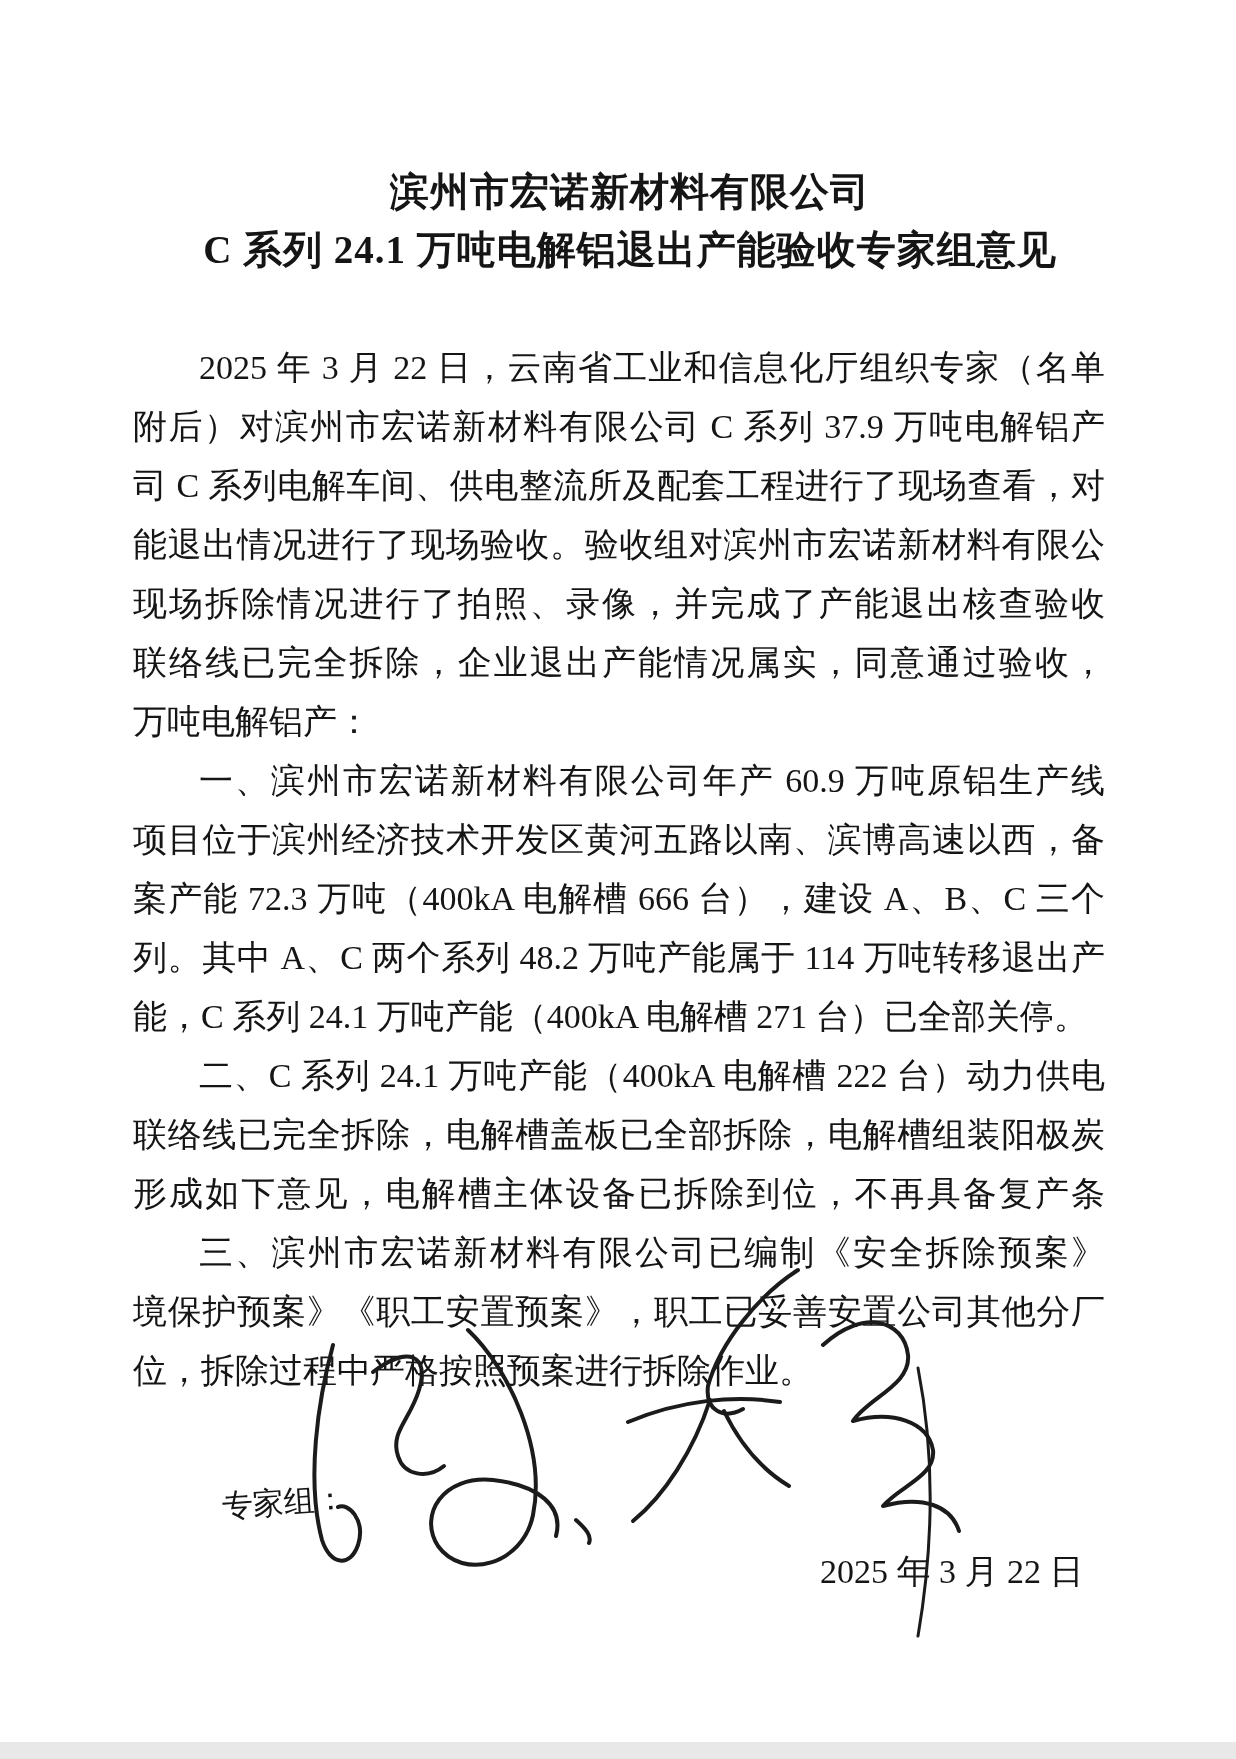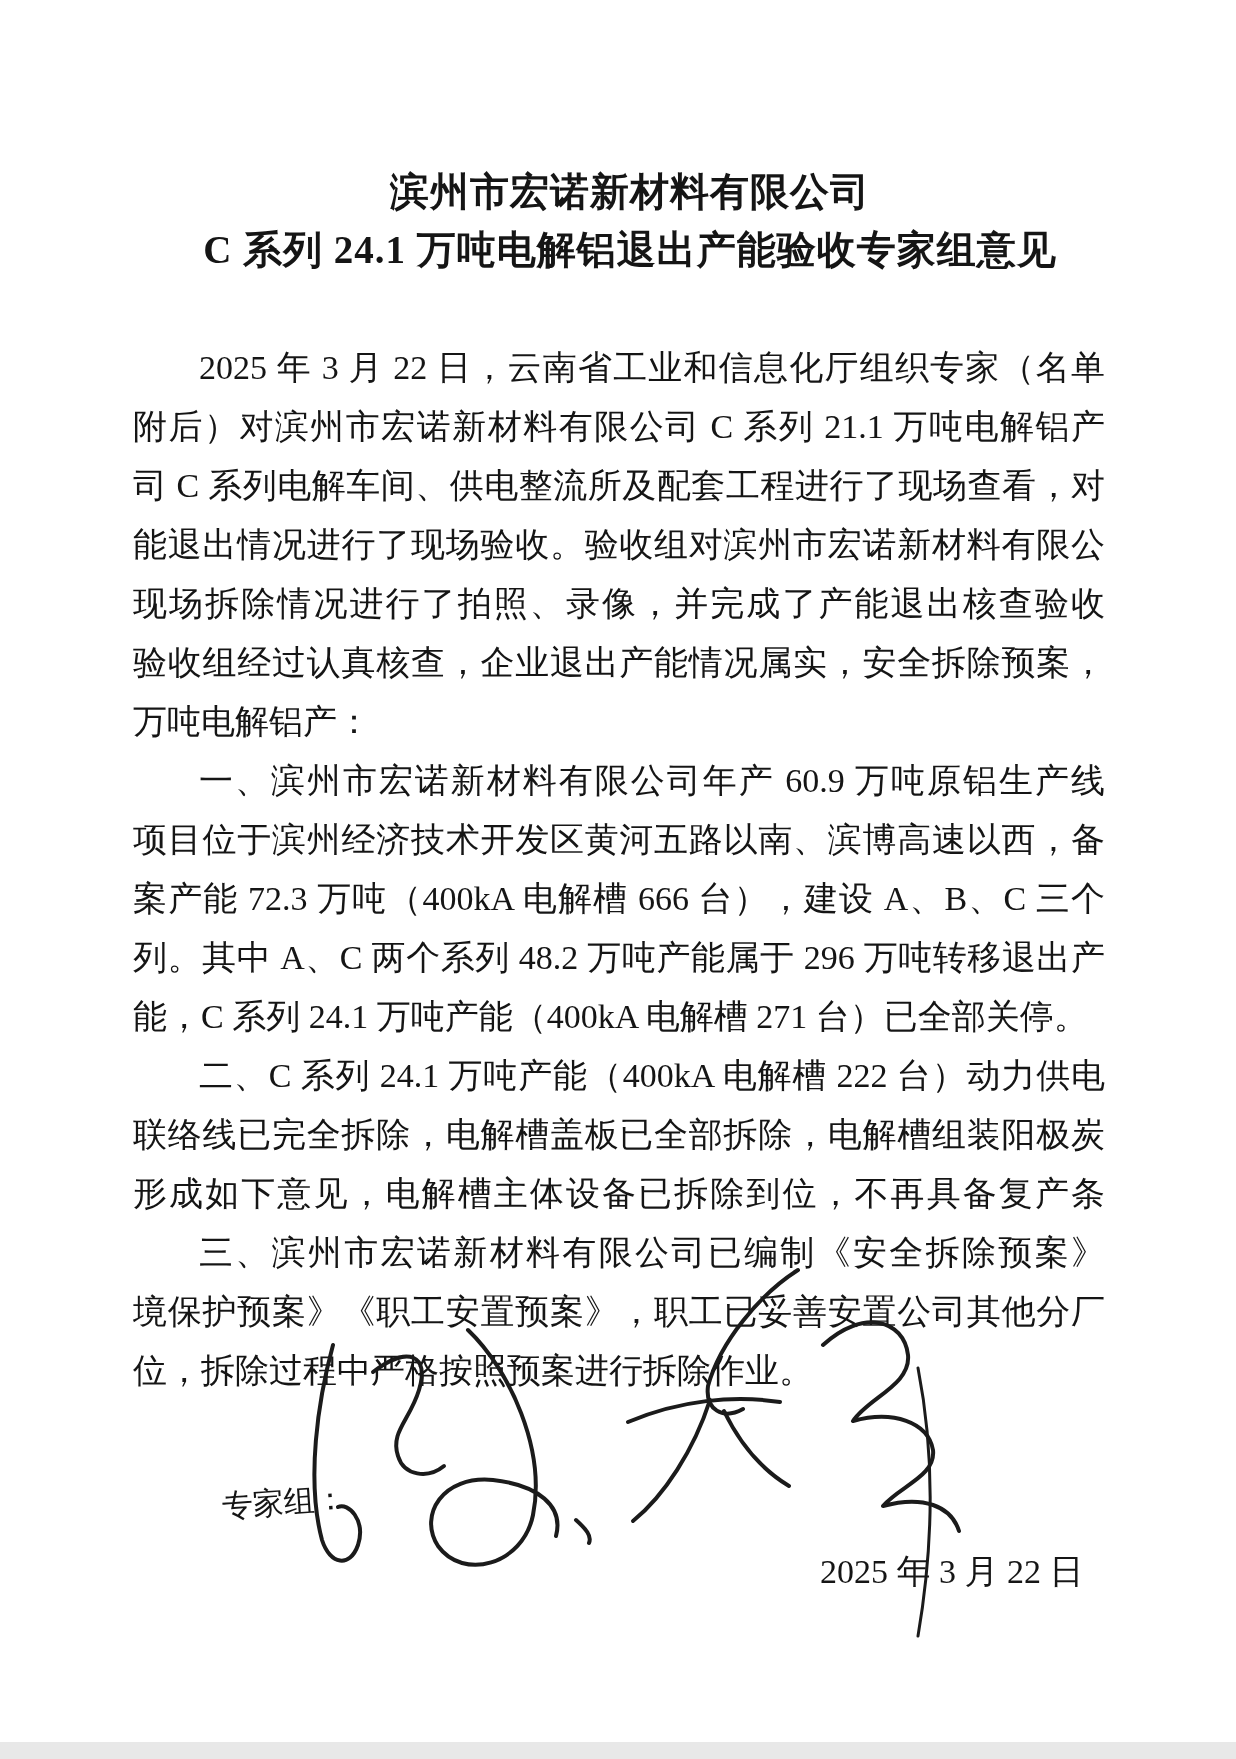--- a/index.html
+++ b/index.html
@@ -69,30 +69,30 @@
 
 <div class="page">
 
   <div class="title-block">
     <div class="title-line">滨州市宏诺新材料有限公司</div>
     <div class="title-line">C 系列 24.1 万吨电解铝退出产能验收专家组意见</div>
   </div>
 
   <div class="body-block" id="body-block">
       <div class="line indent">2025 年 3 月 22 日，云南省工业和信息化厅组织专家（名单</div>
-      <div class="line">附后）对滨州市宏诺新材料有限公司 C 系列 21.1 万吨电解铝产</div>
+      <div class="line">附后）对滨州市宏诺新材料有限公司 C 系列 37.9 万吨电解铝产</div>
       <div class="line">司 C 系列电解车间、供电整流所及配套工程进行了现场查看，对</div>
       <div class="line">能退出情况进行了现场验收。验收组对滨州市宏诺新材料有限公</div>
       <div class="line">现场拆除情况进行了拍照、录像，并完成了产能退出核查验收表。</div>
-      <div class="line">验收组经过认真核查，企业退出产能情况属实，安全拆除预案，</div>
+      <div class="line">联络线已完全拆除，企业退出产能情况属实，同意通过验收，</div>
       <div class="line last">万吨电解铝产：</div>
       <div class="line indent">一、滨州市宏诺新材料有限公司年产 60.9 万吨原铝生产线</div>
       <div class="line">项目位于滨州经济技术开发区黄河五路以南、滨博高速以西，备</div>
       <div class="line">案产能 72.3 万吨（400kA 电解槽 666 台），建设 A、B、C 三个系</div>
-      <div class="line">列。其中 A、C 两个系列 48.2 万吨产能属于 296 万吨转移退出产</div>
+      <div class="line">列。其中 A、C 两个系列 48.2 万吨产能属于 114 万吨转移退出产</div>
       <div class="line last">能，C 系列 24.1 万吨产能（400kA 电解槽 271 台）已全部关停。</div>
       <div class="line indent">二、C 系列 24.1 万吨产能（400kA 电解槽 222 台）动力供电</div>
       <div class="line">联络线已完全拆除，电解槽盖板已全部拆除，电解槽组装阳极炭</div>
       <div class="line last">形成如下意见，电解槽主体设备已拆除到位，不再具备复产条件。</div>
       <div class="line indent">三、滨州市宏诺新材料有限公司已编制《安全拆除预案》《环</div>
       <div class="line">境保护预案》《职工安置预案》，职工已妥善安置公司其他分厂岗</div>
       <div class="line last">位，拆除过程中严格按照预案进行拆除作业。</div>
     </div>
 
   <div class="sig-label">专家组：</div>

